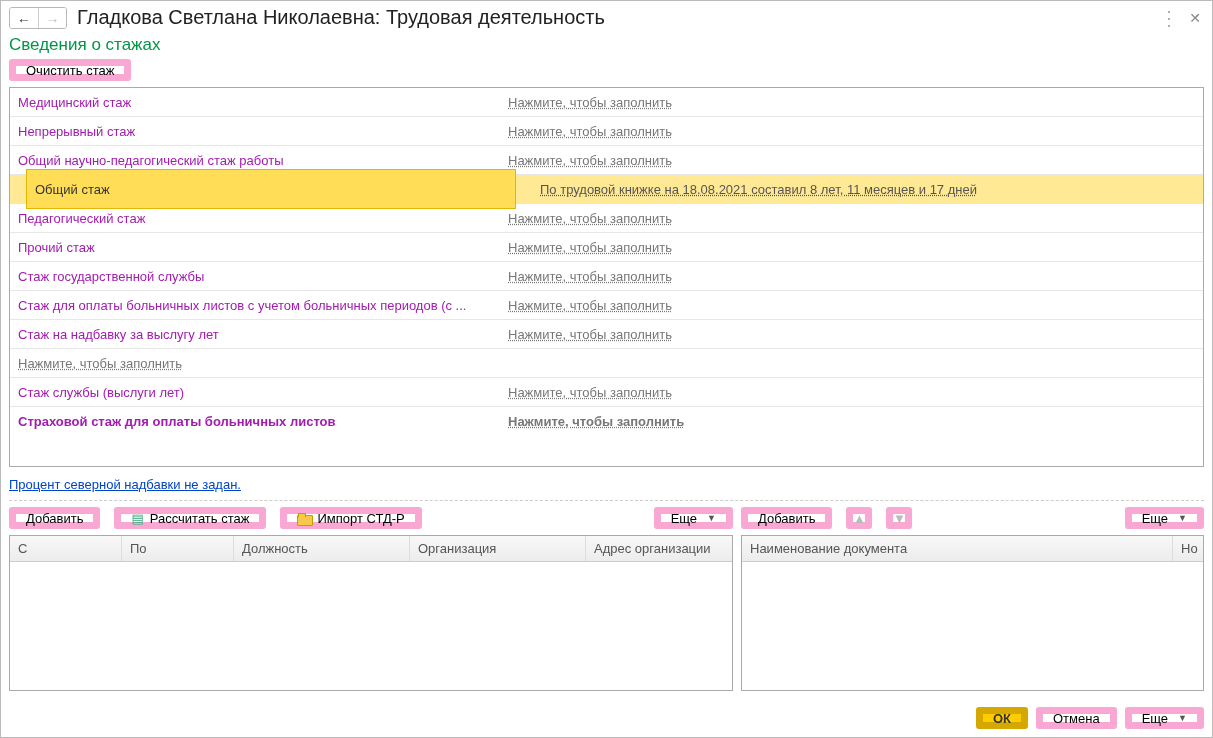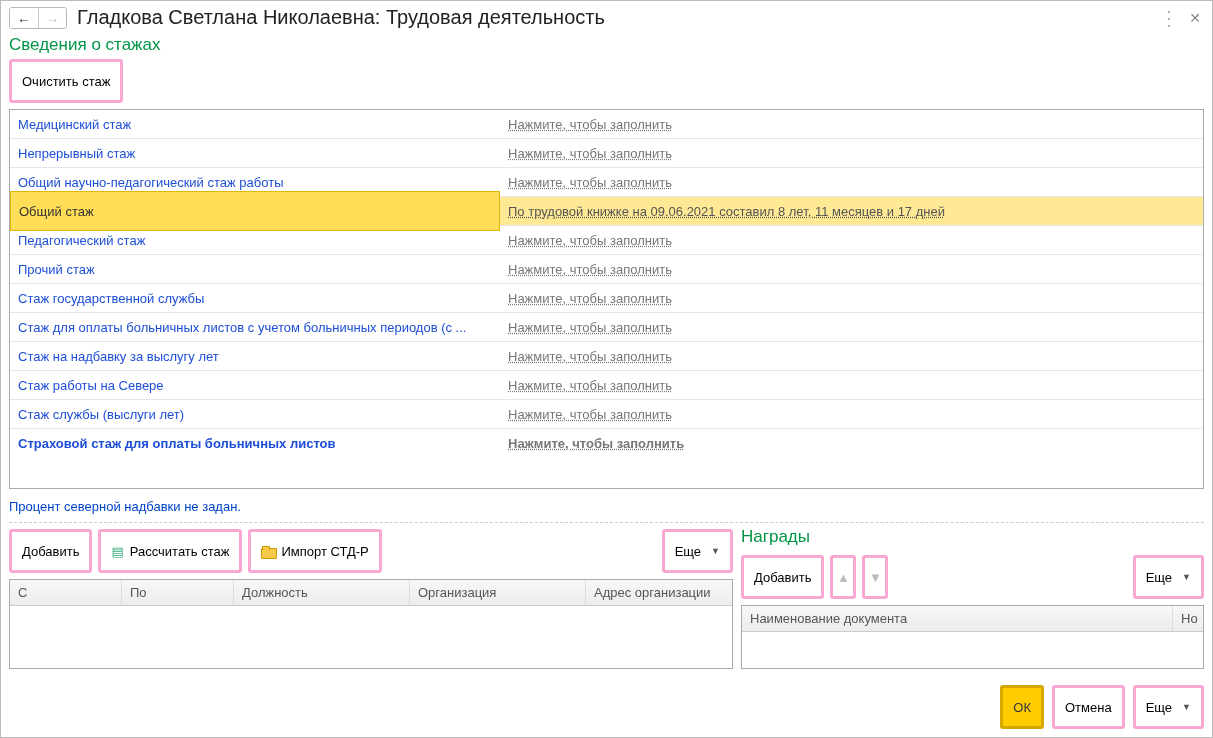--- a/index.html
+++ b/index.html
@@ -11,46 +11,46 @@
   .nav-btn + .nav-btn { border-left:1px solid #ccc; }
   .nav-btn.disabled { color:#bbb; }
   .title { font-size:20px; color:#222; font-weight:normal; }
   .title-spacer { flex:1; }
   .title-icon { width:18px; height:18px; display:flex; align-items:center; justify-content:center; color:#888; cursor:pointer; margin-left:8px; font-size:14px; }
 
   .content { flex:1; padding:0 8px 8px 8px; display:flex; flex-direction:column; overflow:hidden; }
 
   .section-label { color:#009646; font-size:17px; margin:2px 0 4px 0; }
 
-  .btn { display:inline-flex; align-items:center; gap:6px; border:3px solid #f9a8d4; border-radius:3px; background:#fff; padding:4px 10px; font-size:13px; cursor:pointer; height:44px; }
+  .btn { display:inline-flex; align-items:center; gap:6px; border:7px solid #f9a8d4; border-radius:3px; background:#fff; padding:4px 10px; font-size:13px; cursor:pointer; height:22px; }
   .btn .caret { font-size:9px; color:#555; margin-left:4px; }
   .btn.icon-only { padding:4px 6px; width:26px; justify-content:center; }
   .btn.disabled { color:#bbb; }
-  .btn.primary { background:#ffcc00; border-color:#d4a800; font-weight:normal; color:#333; }
+  .btn.primary { background:#ffcc00; border-color:#d4a800; font-weight:bold; color:#333; }
 
   .stazh-box { border:1px solid #aaa; flex:0 0 auto; margin-top:6px; height:380px; display:flex; flex-direction:column; }
   .stazh-grid { flex:1; overflow:hidden; }
   .stazh-row { display:flex; border-bottom:1px solid #e6e6e6; height:29px; align-items:center; }
   .stazh-row:last-child { border-bottom:none;font-weight:bold; }
-  .stazh-cell-name { width:490px; padding:0 8px; color:#1d4ed8; white-space:nowrap; overflow:hidden; text-overflow:ellipsis; }
+  .stazh-cell-name { width:490px; padding:0 8px; color:#a21caf; white-space:nowrap; overflow:hidden; text-overflow:ellipsis; }
   .stazh-cell-val { flex:1; padding:0 8px; }
   .stazh-row.selected { background:#ffe994; }
-  .stazh-row.selected .stazh-cell-name { background:#ffdd57; color:#333; border:1px solid #e0b800; margin:-1px 0; height:40px; display:flex; align-items:center; }
+  .stazh-row.selected .stazh-cell-name { background:#ffdd57; color:#333; border:1px solid #e0b800; margin:-1px 16px; height:40px; display:flex; align-items:center; }
   .fill-link { color:#777; text-decoration:underline dotted; cursor:pointer; }
   .stazh-row.selected .fill-link { color:#555; }
 
-  .north-link { color:#0044cc; margin:10px 0 4px 0; display:inline-block; cursor:pointer; }
+  .north-link { color:#0044cc; text-decoration:underline; margin:10px 0 4px 0; display:inline-block; cursor:pointer; }
 
   .hr-dashed { border:none; border-top:1px dashed #ccc; margin:4px 0 2px 0; }
 
   .lower { display:flex; gap:8px; flex:1; min-height:0; }
   .panel-left { flex:0 0 724px; display:flex; flex-direction:column; min-height:0;}
   .panel-right { flex:1; display:flex; flex-direction:column; min-height:0;}
 
-  .toolbar { display:flex; gap:6px; margin:4px 0 6px 0; align-items:flex-start; }
+  .toolbar { display:flex; gap:14px; margin:4px 0 6px 0; align-items:flex-start; }
   .toolbar .spacer { flex:1; }
 
   .grid { border:1px solid #aaa; flex:1; display:flex; flex-direction:column; min-height:0; }
   .grid-header { display:flex; background:linear-gradient(#f8f8f8,#ececec); border-bottom:1px solid #ccc; height:26px; align-items:stretch; }
   .gh { border-right:1px solid #ddd; padding:5px 8px; color:#555; font-size:13px; overflow:hidden; white-space:nowrap; }
   .gh:last-child { border-right:none; }
   .grid-body { flex:1; background:#fff; }
 
   .footer { display:flex; justify-content:flex-end; gap:8px; padding:8px; }
 
@@ -104,21 +104,21 @@
           <div class="stazh-row">
             <div class="stazh-cell-name">Непрерывный стаж</div>
             <div class="stazh-cell-val"><span class="fill-link">Нажмите, чтобы заполнить</span></div>
           </div>
           <div class="stazh-row">
             <div class="stazh-cell-name">Общий научно-педагогический стаж работы</div>
             <div class="stazh-cell-val"><span class="fill-link">Нажмите, чтобы заполнить</span></div>
           </div>
           <div class="stazh-row selected">
             <div class="stazh-cell-name">Общий стаж</div>
-            <div class="stazh-cell-val"><span class="fill-link">По трудовой книжке на 09.06.2021 составил 8 лет, 11 месяцев и 17 дней</span></div>
+            <div class="stazh-cell-val"><span class="fill-link">По трудовой книжке на 18.08.2021 составил 8 лет, 11 месяцев и 17 дней</span></div>
           </div>
           <div class="stazh-row">
             <div class="stazh-cell-name">Педагогический стаж</div>
             <div class="stazh-cell-val"><span class="fill-link">Нажмите, чтобы заполнить</span></div>
           </div>
           <div class="stazh-row">
             <div class="stazh-cell-name">Прочий стаж</div>
             <div class="stazh-cell-val"><span class="fill-link">Нажмите, чтобы заполнить</span></div>
           </div>
           <div class="stazh-row">
@@ -127,21 +127,20 @@
           </div>
           <div class="stazh-row">
             <div class="stazh-cell-name">Стаж для оплаты больничных листов с учетом больничных периодов (с ...</div>
             <div class="stazh-cell-val"><span class="fill-link">Нажмите, чтобы заполнить</span></div>
           </div>
           <div class="stazh-row">
             <div class="stazh-cell-name">Стаж на надбавку за выслугу лет</div>
             <div class="stazh-cell-val"><span class="fill-link">Нажмите, чтобы заполнить</span></div>
           </div>
           <div class="stazh-row">
-            <div class="stazh-cell-name">Стаж работы на Севере</div>
             <div class="stazh-cell-val"><span class="fill-link">Нажмите, чтобы заполнить</span></div>
           </div>
           <div class="stazh-row">
             <div class="stazh-cell-name">Стаж службы (выслуги лет)</div>
             <div class="stazh-cell-val"><span class="fill-link">Нажмите, чтобы заполнить</span></div>
           </div>
           <div class="stazh-row">
             <div class="stazh-cell-name">Страховой стаж для оплаты больничных листов</div>
             <div class="stazh-cell-val"><span class="fill-link">Нажмите, чтобы заполнить</span></div>
           </div>
@@ -177,21 +176,20 @@
             <div class="gh" style="width:112px">По</div>
             <div class="gh" style="width:176px">Должность</div>
             <div class="gh" style="width:176px">Организация</div>
             <div class="gh" style="flex:1">Адрес организации</div>
           </div>
           <div class="grid-body"></div>
         </div>
       </div>
 
       <div class="panel-right">
-        <div class="section-label">Награды</div>
         <div class="toolbar">
           <button class="btn">Добавить</button>
           <button class="btn icon-only disabled">
               <span>▲</span>
             </button>
           <button class="btn icon-only disabled">
               <span>▼</span>
             </button>
           <div class="spacer"></div>
           <button class="btn">

